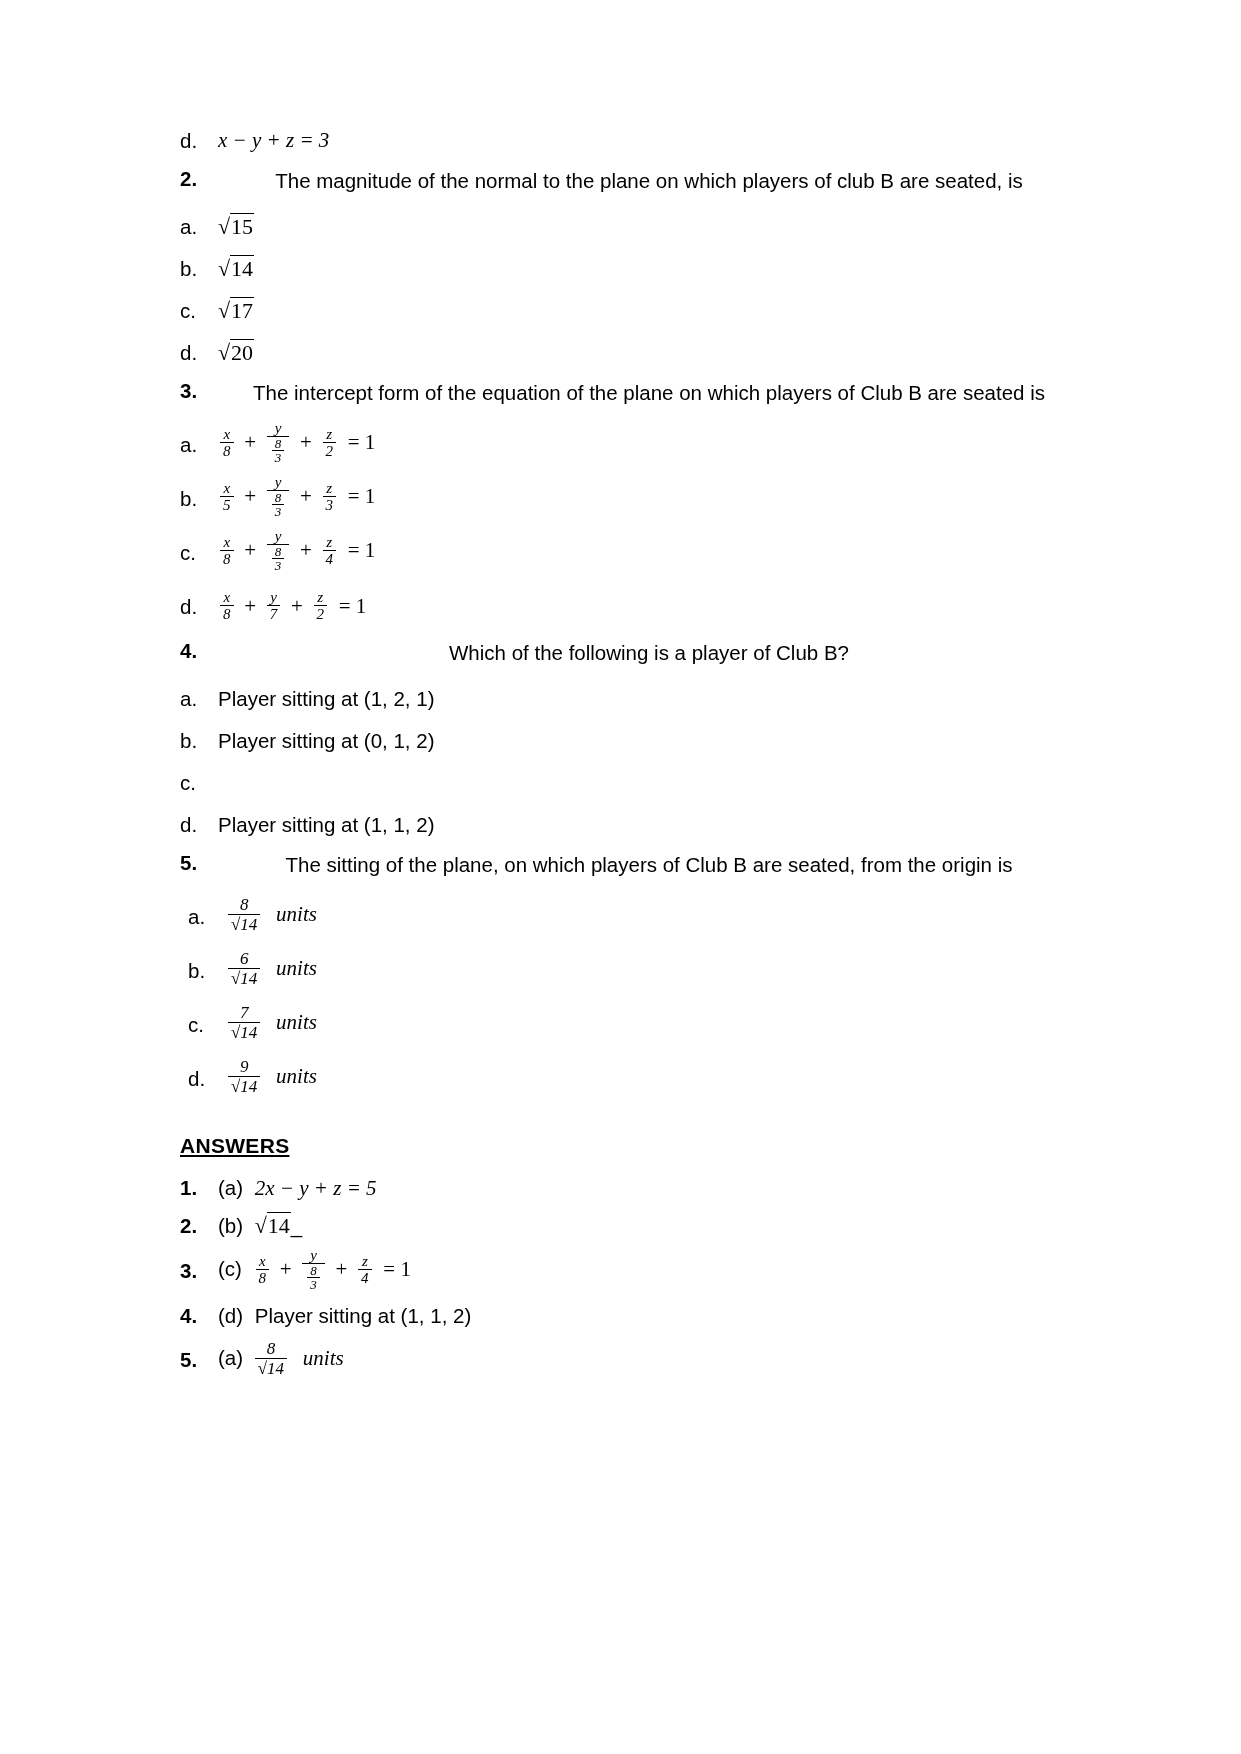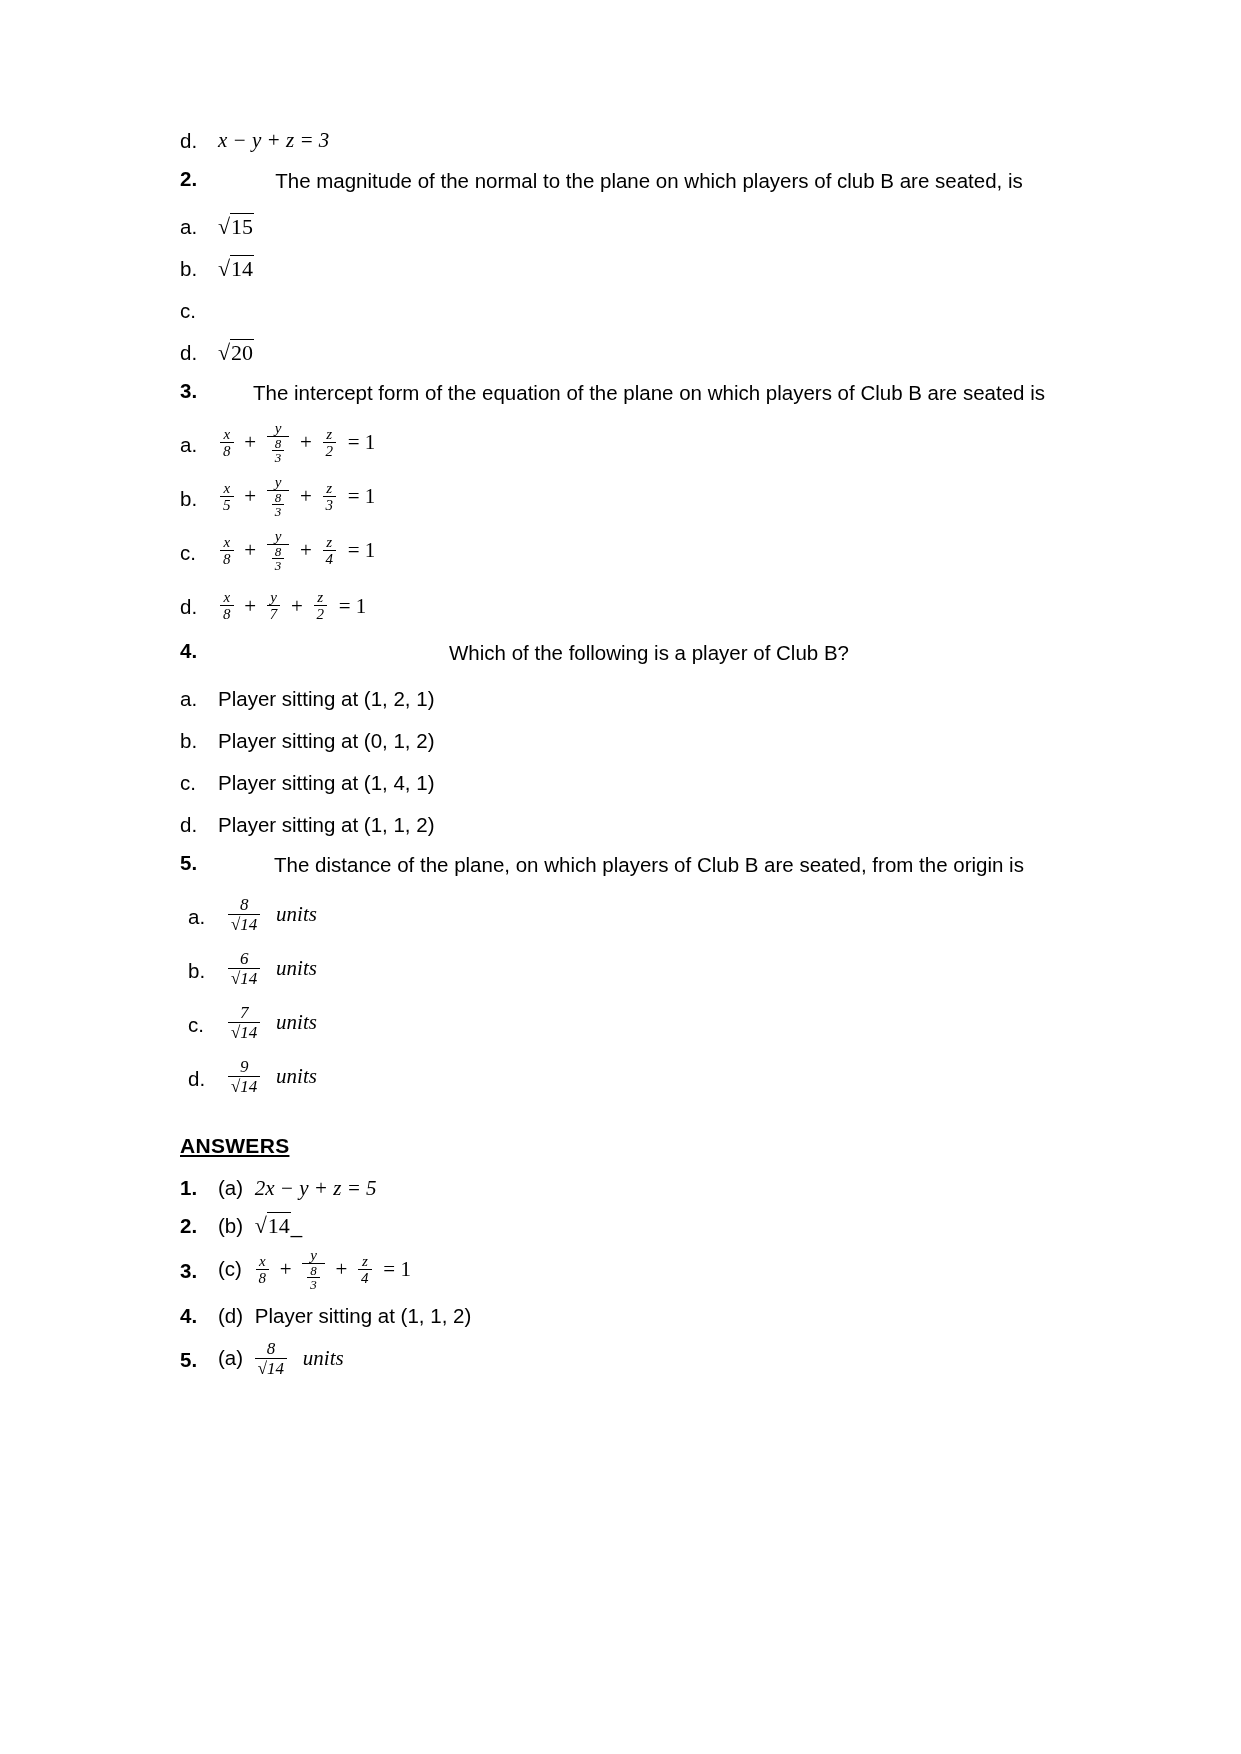--- a/index.html
+++ b/index.html
@@ -169,20 +169,21 @@
     <div class="mc-row">
       <div class="marker">a.</div>
       <div class="body radical">√<span class="rad-body">15</span></div>
     </div>
     <div class="mc-row">
       <div class="marker">b.</div>
       <div class="body radical">√<span class="rad-body">14</span></div>
     </div>
     <div class="mc-row">
       <div class="marker">c.</div>
+      <div class="body radical">√<span class="rad-body">17</span></div>
     </div>
     <div class="mc-row">
       <div class="marker">d.</div>
       <div class="body radical">√<span class="rad-body">20</span></div>
     </div>
 
     <div class="row">
       <div class="marker num">3.</div>
       <div class="body q-body">The intercept form of the equation of the plane on which players of Club B are seated is</div>
     </div>
@@ -288,30 +289,29 @@
     <div class="mc-row">
       <div class="marker">a.</div>
       <div class="body">Player sitting at (1, 2, 1)</div>
     </div>
     <div class="mc-row">
       <div class="marker">b.</div>
       <div class="body">Player sitting at (0, 1, 2)</div>
     </div>
     <div class="mc-row">
       <div class="marker">c.</div>
-      <div class="body">Player sitting at (1, 4, 1)</div>
     </div>
     <div class="mc-row">
       <div class="marker">d.</div>
       <div class="body">Player sitting at (1, 1, 2)</div>
     </div>
 
     <div class="row">
       <div class="marker num">5.</div>
-      <div class="body q-body">The distance of the plane, on which players of Club B are seated, from the origin is</div>
+      <div class="body q-body">The sitting of the plane, on which players of Club B are seated, from the origin is</div>
     </div>
 
     <div class="mc-row tall">
       <div class="marker" style="padding-left:8px">a.</div>
       <div class="body">
         <span class="frac big">
             <span class="num-part">8</span>
             <span class="den-part">√14</span>
           </span>
         <span class="units">units</span>

